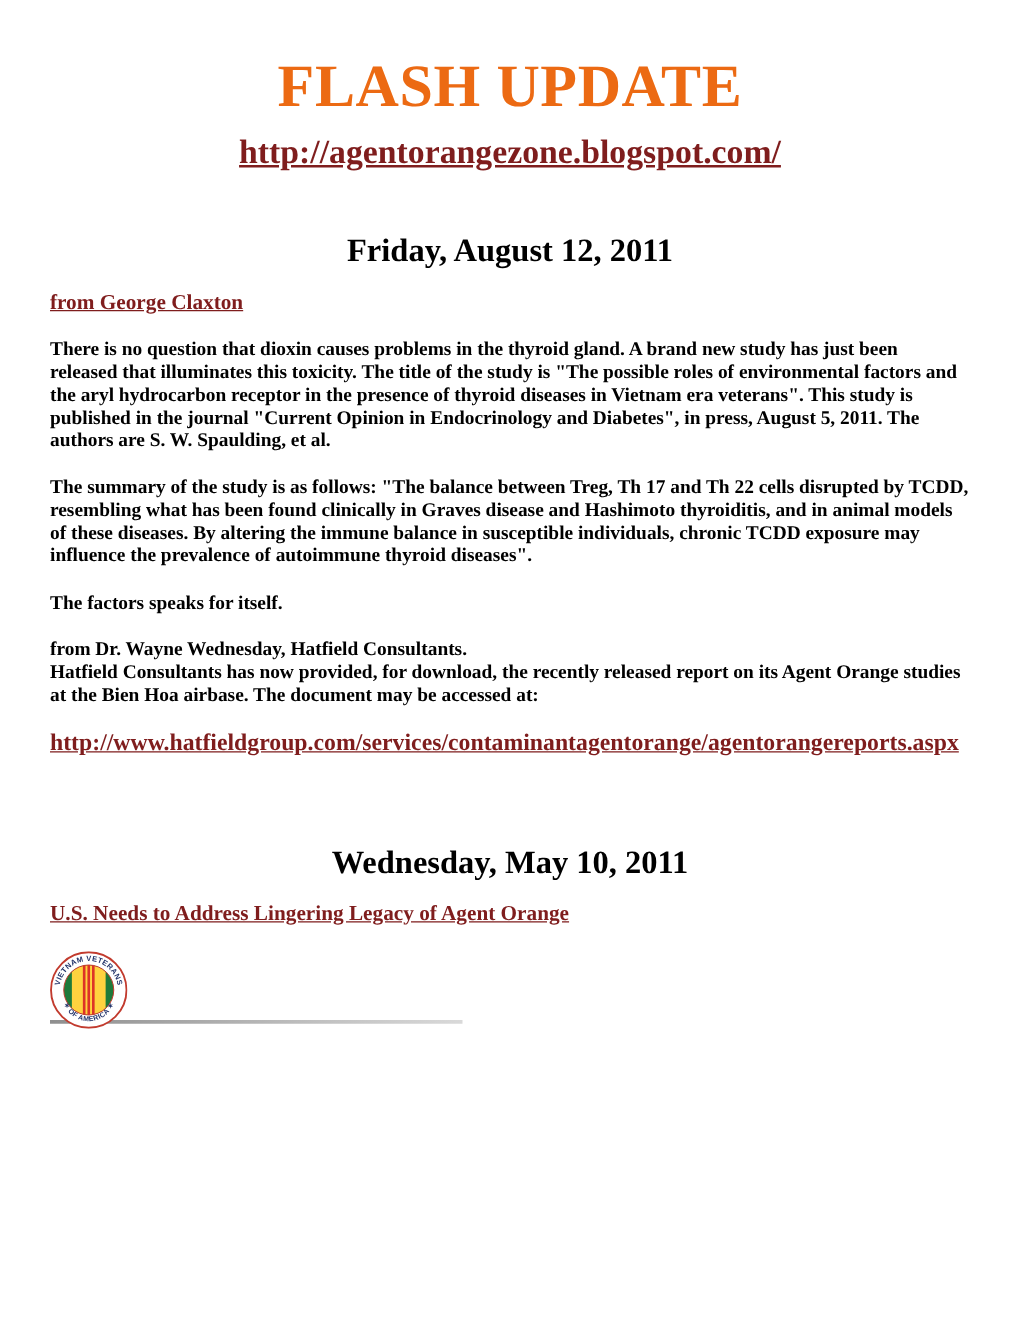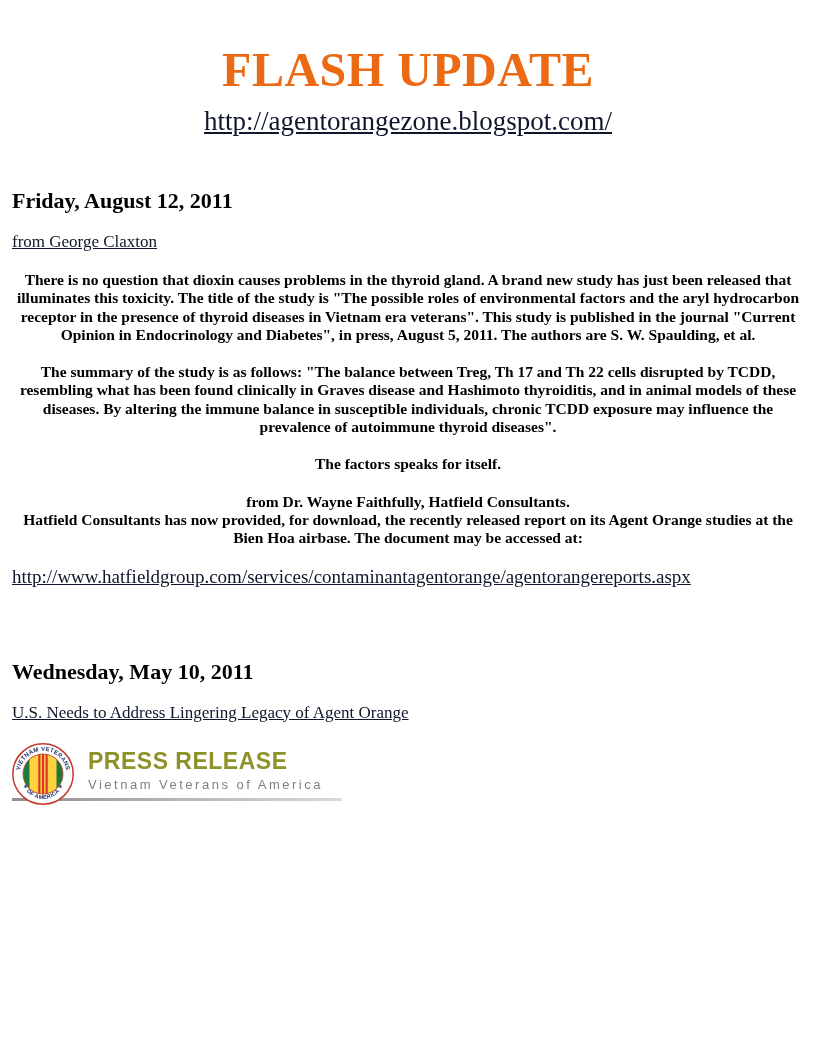--- a/index.html
+++ b/index.html
@@ -6,64 +6,64 @@
   .page {
     position: relative;
     width: 816px;
     height: 1056px;
     margin: 0 auto;
     background: #ffffff;
     font-family: "Liberation Serif", serif;
     color: #000000;
     overflow: hidden;
     box-sizing: border-box;
-    padding: 0 12px;
+    padding: 0 40px;
   }
   h1.flash-title {
     margin: 42px 0 6px 0;
     text-align: center;
     font-size: 48px;
     line-height: 56px;
     font-weight: bold;
     color: #EC6A13;
     letter-spacing: 0.5px;
   }
   .blog-url-wrap {
     text-align: center;
     margin: 0 0 50px 0;
     font-size: 27px;
     line-height: 34px;
     font-weight: bold;
   }
   a.doc-link {
-    color: #0f172a;
+    color: #7f1d1d;
     text-decoration: underline;
-    font-weight: normal;
+    font-weight: bold;
     cursor: pointer;
   }
   h2.post-date {
-    font-size: 22px;
+    font-size: 26px;
     line-height: 26px;
     font-weight: bold;
     margin: 0 0 18px 0;
+    text-align: center;
   }
   h2.post-date-2 { margin-top: 73px; }
   .entry-link {
     font-size: 17px;
     line-height: 20px;
     margin: 0 0 19px 0;
     font-weight: bold;
   }
   .entry-link-hatfield { margin-top: 58px; margin-bottom: 18px; }
   p.body-p {
     font-size: 15.5px;
     line-height: 18.3px;
     font-weight: bold;
     margin: 0 0 19px 0;
-    text-align: center;
   }
   p.sig-p { margin-bottom: 19px; }
   p.hat-body { margin-bottom: 20px; }
   .report-url-wrap {
     font-size: 19px;
     line-height: 18px;
     margin: 0;
     font-weight: bold;
   }
   
@@ -130,21 +130,21 @@
 
   <p class="body-p">There is no question that dioxin causes problems in the thyroid gland. A brand new study has just been released that illuminates this toxicity. The title of the study is "The possible roles of environmental factors and the aryl hydrocarbon receptor in the presence of thyroid diseases in Vietnam era veterans". This study is published in the journal "Current Opinion in Endocrinology and Diabetes", in press, August 5, 2011. The authors are S. W. Spaulding, et al.</p>
 
   <p class="body-p">The summary of the study is as follows: "The balance between Treg, Th 17 and Th 22 cells disrupted by TCDD, resembling what has been found clinically in Graves disease and Hashimoto thyroiditis, and in animal models of these diseases. By altering the immune balance in susceptible individuals, chronic TCDD exposure may influence the prevalence of autoimmune thyroid diseases".</p>
 
   <p class="body-p sig-p">The factors speaks for itself.</p>
 
 
 
 
-  <p class="body-p hat-body"><span>from Dr. Wayne Faithfully, Hatfield Consultants.</span><br>
+  <p class="body-p hat-body"><span>from Dr. Wayne Wednesday, Hatfield Consultants.</span><br>
   <span>Hatfield Consultants has now provided, for download, the recently released report on its Agent Orange studies at the Bien Hoa airbase. The document may be accessed at:</span></p>
 
   <div class="report-url-wrap">
     <a class="doc-link">http://www.hatfieldgroup.com/services/contaminantagentorange/agentorangereports.aspx</a>
   </div>
 
   <h2 class="post-date post-date-2">Wednesday, May 10, 2011</h2>
 
   <div class="entry-link">
     <a class="doc-link">U.S. Needs to Address Lingering Legacy of Agent Orange</a>
@@ -169,19 +169,15 @@
         <rect x="33.6" y="9" width="2.1" height="44" fill="#DD3327"></rect>
       </g>
       <circle cx="31" cy="31" r="20" fill="none" stroke="#C23B2E" stroke-width="0.8"></circle>
       <text font-size="6" font-weight="bold" fill="#24356B" font-family="Liberation Sans, sans-serif" letter-spacing="0.3">
         <textPath href="#arcTop" startOffset="50%" text-anchor="middle">VIETNAM VETERANS</textPath>
       </text>
       <text font-size="5.6" font-weight="bold" fill="#24356B" font-family="Liberation Sans, sans-serif" letter-spacing="0.3">
         <textPath href="#arcBot" startOffset="50%" text-anchor="middle">✶ OF AMERICA ✶</textPath>
       </text>
     </svg>
-    <div class="logo-text">
-      <div class="press-release">PRESS RELEASE</div>
-      <div class="org-name">Vietnam Veterans of America</div>
-    </div>
   </div>
 
 </div>
 
 </body></html>

